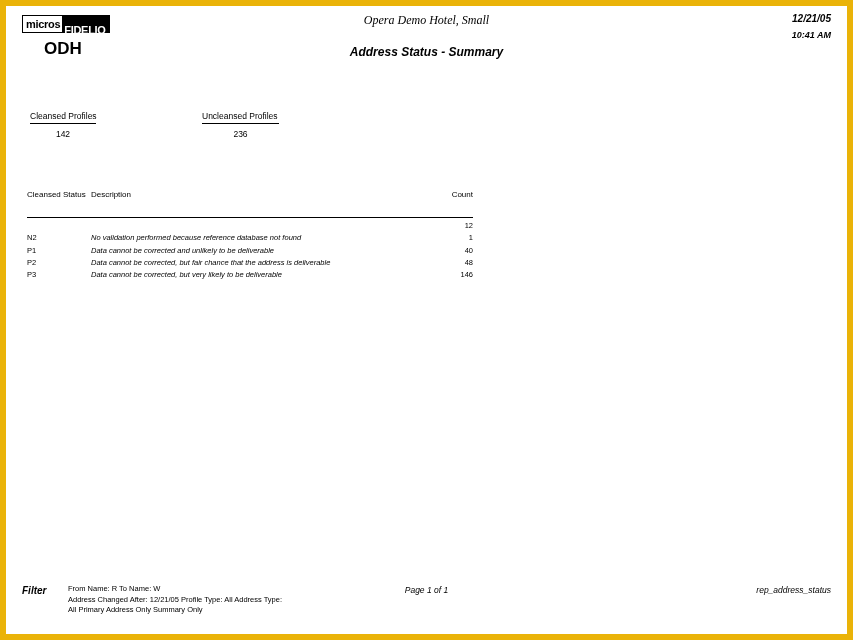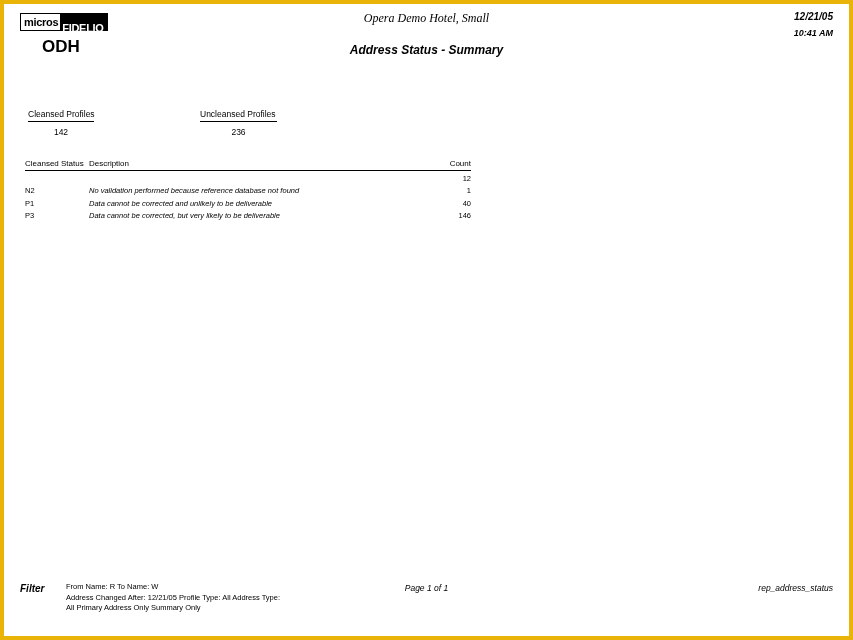--- a/index.html
+++ b/index.html
@@ -8,21 +8,21 @@
     background: #8a8a8a;
   }
   body {
     font-family: "Liberation Sans", sans-serif;
   }
   .page {
     position: relative;
     width: 853px;
     height: 640px;
     background: #ffffff;
-    border: 4px solid #eab308;
+    border: 6px solid #eab308;
     box-sizing: border-box;
     overflow: hidden;
   }
   
   .logo {
     position: absolute;
     left: 16px;
     top: 9px;
     border: 1px solid #000;
     display: flex;
@@ -120,21 +120,22 @@
     position: absolute;
     left: 21px;
     top: 155px;
     width: 446px;
     font-size: 8px;
     color: #000;
   }
   .table .thead {
     display: flex;
     border-bottom: 1px solid #000;
-    padding-bottom: 2px;
+    padding-bottom: 18px;
+    margin-top: 29px;
   }
   .table .thead > div {
     font-size: 8px;
   }
   .col-status { width: 64px; }
   .col-desc { width: 330px; }
   .col-count { width: 52px; text-align: right; }
   .table .row {
     display: flex;
     padding-top: 3.2px;
@@ -226,20 +227,25 @@
       <div class="col-status">N2</div>
       <div class="col-desc nowrap">No validation performed because reference database not found</div>
       <div class="col-count">1</div>
     </div>
     <div class="row">
       <div class="col-status">P1</div>
       <div class="col-desc nowrap">Data cannot be corrected and unlikely to be deliverable</div>
       <div class="col-count">40</div>
     </div>
     <div class="row">
+      <div class="col-status">P2</div>
+      <div class="col-desc nowrap">Data cannot be corrected, but fair chance that the address is deliverable</div>
+      <div class="col-count">48</div>
+    </div>
+    <div class="row">
       <div class="col-status">P3</div>
       <div class="col-desc nowrap">Data cannot be corrected, but very likely to be deliverable</div>
       <div class="col-count">146</div>
     </div>
   </div>
 
   <div class="footer-filter-label">Filter</div>
   <div class="footer-filter-text">
     <div>From Name: R   To Name: W</div>
     <div>Address Changed After: 12/21/05   Profile Type: All   Address Type:</div>

